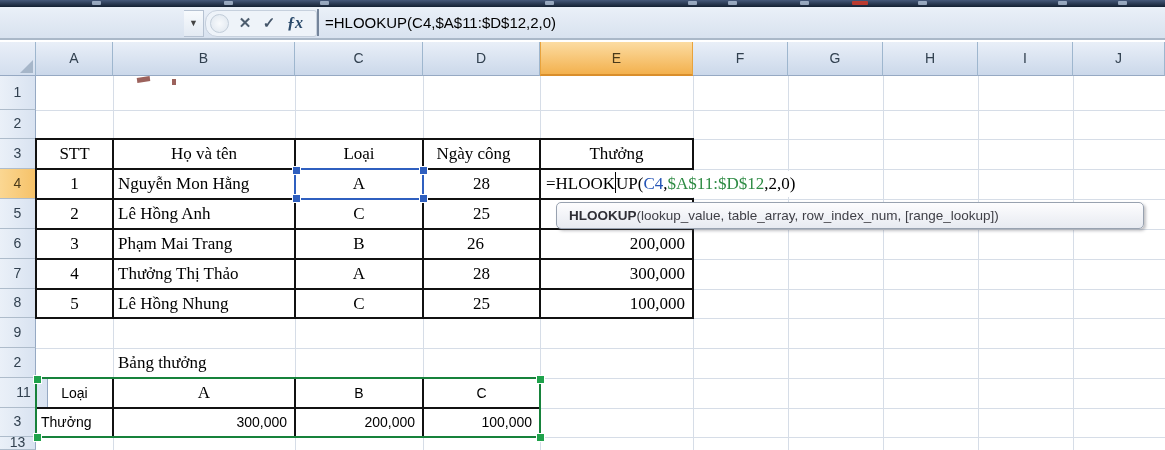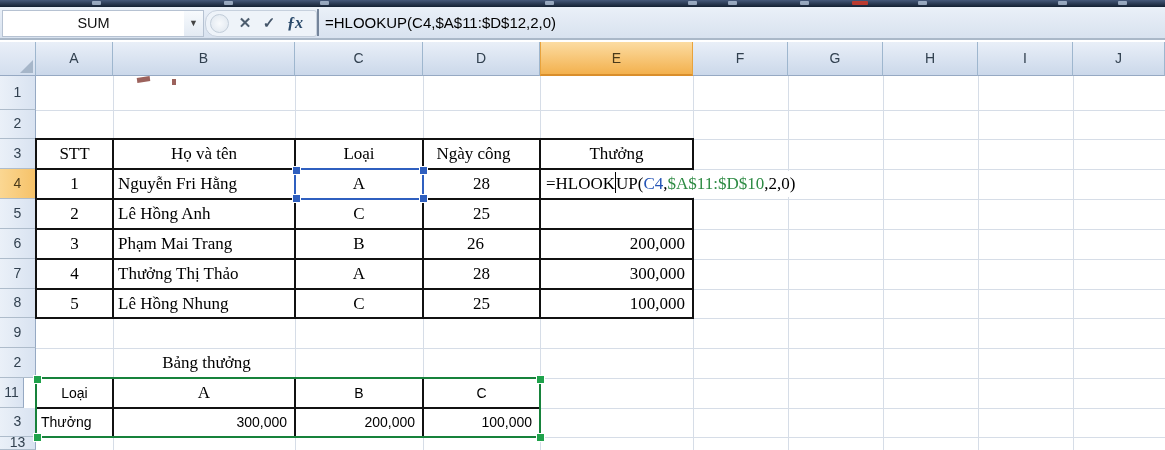--- a/index.html
+++ b/index.html
@@ -76,21 +76,20 @@
       <div class="rib-speck" style="left: 688px;"></div>
       <div class="rib-speck" style="left: 728px;"></div>
       <div class="rib-speck" style="left: 800px;"></div>
       <div class="rib-speck" style="left: 918px;"></div>
       <div class="rib-speck" style="left: 1058px;"></div>
       <div class="rib-speck" style="left: 1118px;"></div>
       <div class="rib-speck red" style="left: 852px;"></div>
     </div>
 
   <div id="formula-bar">
-    <div id="name-box">SUM</div>
     <div id="name-dropdown">▼</div>
     <div id="fx-group">
       <span id="ghost-circle"></span>
       <span id="cancel-btn" class="fx-btn">✕</span>
       <span id="enter-btn" class="fx-btn">✓</span>
       <span id="insertfn-btn" class="fx-btn">ƒx</span>
     </div>
     <div id="fbar-sep"></div>
     <div id="formula-input">=HLOOKUP(C4,$A$11:$D$12,2,0)</div>
   </div>
@@ -112,21 +111,21 @@
       <div class="row-hdr" style="left: 0px; top: 76px; width: 36px; height: 34px; line-height: 32px;">1</div>
       <div class="row-hdr" style="left: 0px; top: 110px; width: 36px; height: 29px; line-height: 27px;">2</div>
       <div class="row-hdr" style="left: 0px; top: 139px; width: 36px; height: 30px; line-height: 28px;">3</div>
       <div class="row-hdr sel" style="left: 0px; top: 169px; width: 36px; height: 30px; line-height: 28px;">4</div>
       <div class="row-hdr" style="left: 0px; top: 199px; width: 36px; height: 30px; line-height: 28px;">5</div>
       <div class="row-hdr" style="left: 0px; top: 229px; width: 36px; height: 30px; line-height: 28px;">6</div>
       <div class="row-hdr" style="left: 0px; top: 259px; width: 36px; height: 30px; line-height: 28px;">7</div>
       <div class="row-hdr" style="left: 0px; top: 289px; width: 36px; height: 29px; line-height: 27px;">8</div>
       <div class="row-hdr" style="left: 0px; top: 318px; width: 36px; height: 30px; line-height: 28px;">9</div>
       <div class="row-hdr" style="left: 0px; top: 348px; width: 36px; height: 30px; line-height: 28px;">2</div>
-      <div class="row-hdr" style="left: 0px; top: 378px; width: 24px; height: 30px; line-height: 28px;">11</div>
+      <div class="row-hdr" style="left: 0px; top: 378px; width: 48px; height: 30px; line-height: 28px;">11</div>
       <div class="row-hdr" style="left: 0px; top: 408px; width: 36px; height: 29px; line-height: 27px;">3</div>
       <div class="row-hdr" style="left: 0px; top: 437px; width: 36px; height: 13px; line-height: 11px;">13</div>
       <div class="gl" style="left: 113px; top: 76px; width: 1px; height: 374px;"></div>
       <div class="gl" style="left: 295px; top: 76px; width: 1px; height: 374px;"></div>
       <div class="gl" style="left: 423px; top: 76px; width: 1px; height: 374px;"></div>
       <div class="gl" style="left: 540px; top: 76px; width: 1px; height: 374px;"></div>
       <div class="gl" style="left: 693px; top: 76px; width: 1px; height: 374px;"></div>
       <div class="gl" style="left: 788px; top: 76px; width: 1px; height: 374px;"></div>
       <div class="gl" style="left: 883px; top: 76px; width: 1px; height: 374px;"></div>
       <div class="gl" style="left: 978px; top: 76px; width: 1px; height: 374px;"></div>
@@ -142,21 +141,21 @@
       <div class="gl" style="left: 36px; top: 348px; width: 1129px; height: 1px;"></div>
       <div class="gl" style="left: 36px; top: 378px; width: 1129px; height: 1px;"></div>
       <div class="gl" style="left: 36px; top: 408px; width: 1129px; height: 1px;"></div>
       <div class="gl" style="left: 36px; top: 437px; width: 1129px; height: 1px;"></div>
       <div class="cell serif" style="left: 36px; top: 139px; width: 77px; height: 30px; line-height: 30px; text-align: center; padding-left: 0px; padding-right: 0px; z-index: 3;">STT</div>
       <div class="cell serif" style="left: 113px; top: 139px; width: 182px; height: 30px; line-height: 30px; text-align: center; padding-left: 0px; padding-right: 0px; z-index: 3;">Họ và tên</div>
       <div class="cell serif" style="left: 295px; top: 139px; width: 128px; height: 30px; line-height: 30px; text-align: center; padding-left: 0px; padding-right: 0px; z-index: 3;">Loại</div>
       <div class="cell serif" style="left: 423px; top: 139px; width: 117px; height: 30px; line-height: 30px; text-align: center; padding-left: 0px; padding-right: 16px; z-index: 3;">Ngày công</div>
       <div class="cell serif" style="left: 540px; top: 139px; width: 153px; height: 30px; line-height: 30px; text-align: center; padding-left: 0px; padding-right: 0px; z-index: 3;">Thưởng</div>
       <div class="cell serif" style="left: 36px; top: 169px; width: 77px; height: 30px; line-height: 30px; text-align: center; padding-left: 0px; padding-right: 0px; z-index: 3;">1</div>
-      <div class="cell serif" style="left: 113px; top: 169px; width: 182px; height: 30px; line-height: 30px; text-align: left; padding-left: 5px; padding-right: 0px; z-index: 3;">Nguyễn Fri Hằng</div>
+      <div class="cell serif" style="left: 113px; top: 169px; width: 182px; height: 30px; line-height: 30px; text-align: left; padding-left: 5px; padding-right: 0px; z-index: 3;">Nguyễn Mon Hằng</div>
       <div class="cell serif" style="left: 295px; top: 169px; width: 128px; height: 30px; line-height: 30px; text-align: center; padding-left: 0px; padding-right: 0px; z-index: 3;">A</div>
       <div class="cell serif" style="left: 423px; top: 169px; width: 117px; height: 30px; line-height: 30px; text-align: center; padding-left: 0px; padding-right: 0px; z-index: 3;">28</div>
       <div class="cell serif" style="left: 36px; top: 199px; width: 77px; height: 30px; line-height: 30px; text-align: center; padding-left: 0px; padding-right: 0px; z-index: 3;">2</div>
       <div class="cell serif" style="left: 113px; top: 199px; width: 182px; height: 30px; line-height: 30px; text-align: left; padding-left: 5px; padding-right: 0px; z-index: 3;">Lê Hồng Anh</div>
       <div class="cell serif" style="left: 295px; top: 199px; width: 128px; height: 30px; line-height: 30px; text-align: center; padding-left: 0px; padding-right: 0px; z-index: 3;">C</div>
       <div class="cell serif" style="left: 423px; top: 199px; width: 117px; height: 30px; line-height: 30px; text-align: center; padding-left: 0px; padding-right: 0px; z-index: 3;">25</div>
       <div class="cell serif" style="left: 36px; top: 229px; width: 77px; height: 30px; line-height: 30px; text-align: center; padding-left: 0px; padding-right: 0px; z-index: 3;">3</div>
       <div class="cell serif" style="left: 113px; top: 229px; width: 182px; height: 30px; line-height: 30px; text-align: left; padding-left: 5px; padding-right: 0px; z-index: 3;">Phạm Mai Trang</div>
       <div class="cell serif" style="left: 295px; top: 229px; width: 128px; height: 30px; line-height: 30px; text-align: center; padding-left: 0px; padding-right: 0px; z-index: 3;">B</div>
       <div class="cell serif" style="left: 423px; top: 229px; width: 117px; height: 30px; line-height: 30px; text-align: center; padding-left: 0px; padding-right: 12px; z-index: 3;">26</div>
@@ -164,21 +163,21 @@
       <div class="cell serif" style="left: 36px; top: 259px; width: 77px; height: 30px; line-height: 30px; text-align: center; padding-left: 0px; padding-right: 0px; z-index: 3;">4</div>
       <div class="cell serif" style="left: 113px; top: 259px; width: 182px; height: 30px; line-height: 30px; text-align: left; padding-left: 5px; padding-right: 0px; z-index: 3;">Thưởng Thị Thảo</div>
       <div class="cell serif" style="left: 295px; top: 259px; width: 128px; height: 30px; line-height: 30px; text-align: center; padding-left: 0px; padding-right: 0px; z-index: 3;">A</div>
       <div class="cell serif" style="left: 423px; top: 259px; width: 117px; height: 30px; line-height: 30px; text-align: center; padding-left: 0px; padding-right: 0px; z-index: 3;">28</div>
       <div class="cell serif" style="left: 540px; top: 259px; width: 153px; height: 30px; line-height: 30px; text-align: right; padding-left: 0px; padding-right: 8px; z-index: 3;">300,000</div>
       <div class="cell serif" style="left: 36px; top: 289px; width: 77px; height: 29px; line-height: 29px; text-align: center; padding-left: 0px; padding-right: 0px; z-index: 3;">5</div>
       <div class="cell serif" style="left: 113px; top: 289px; width: 182px; height: 29px; line-height: 29px; text-align: left; padding-left: 5px; padding-right: 0px; z-index: 3;">Lê Hồng Nhung</div>
       <div class="cell serif" style="left: 295px; top: 289px; width: 128px; height: 29px; line-height: 29px; text-align: center; padding-left: 0px; padding-right: 0px; z-index: 3;">C</div>
       <div class="cell serif" style="left: 423px; top: 289px; width: 117px; height: 29px; line-height: 29px; text-align: center; padding-left: 0px; padding-right: 0px; z-index: 3;">25</div>
       <div class="cell serif" style="left: 540px; top: 289px; width: 153px; height: 29px; line-height: 29px; text-align: right; padding-left: 0px; padding-right: 8px; z-index: 3;">100,000</div>
-      <div class="cell serif" style="left: 113px; top: 348px; width: 182px; height: 30px; line-height: 30px; text-align: center; padding-left: 5px; padding-right: 0px; z-index: 3;">Bảng thưởng</div>
+      <div class="cell serif" style="left: 113px; top: 348px; width: 182px; height: 30px; line-height: 30px; text-align: left; padding-left: 5px; padding-right: 0px; z-index: 3;">Bảng thưởng</div>
       <div class="cell sans" style="left: 36px; top: 378px; width: 77px; height: 30px; line-height: 30px; text-align: center; padding-left: 0px; padding-right: 0px; z-index: 3;">Loại</div>
       <div class="cell serif" style="left: 113px; top: 378px; width: 182px; height: 30px; line-height: 30px; text-align: center; padding-left: 0px; padding-right: 0px; z-index: 3;">A</div>
       <div class="cell sans" style="left: 295px; top: 378px; width: 128px; height: 30px; line-height: 30px; text-align: center; padding-left: 0px; padding-right: 0px; z-index: 3;">B</div>
       <div class="cell sans" style="left: 423px; top: 378px; width: 117px; height: 30px; line-height: 30px; text-align: center; padding-left: 0px; padding-right: 0px; z-index: 3;">C</div>
       <div class="cell sans" style="left: 36px; top: 408px; width: 77px; height: 29px; line-height: 29px; text-align: left; padding-left: 5px; padding-right: 0px; z-index: 3;">Thưởng</div>
       <div class="cell sans" style="left: 113px; top: 408px; width: 182px; height: 29px; line-height: 29px; text-align: right; padding-left: 0px; padding-right: 8px; z-index: 3;">300,000</div>
       <div class="cell sans" style="left: 295px; top: 408px; width: 128px; height: 29px; line-height: 29px; text-align: right; padding-left: 0px; padding-right: 8px; z-index: 3;">200,000</div>
       <div class="cell sans" style="left: 423px; top: 408px; width: 117px; height: 29px; line-height: 29px; text-align: right; padding-left: 0px; padding-right: 8px; z-index: 3;">100,000</div>
       <div class="bline" style="left: 35px; top: 138px; width: 2px; height: 180px;"></div>
       <div class="bline" style="left: 112px; top: 138px; width: 2px; height: 180px;"></div>
@@ -207,18 +206,19 @@
       <div class="handle" style="left: 419px; top: 166px; background: rgb(47, 95, 191);"></div>
       <div class="handle" style="left: 292px; top: 194px; background: rgb(47, 95, 191);"></div>
       <div class="handle" style="left: 419px; top: 194px; background: rgb(47, 95, 191);"></div>
       <div class="refbox" style="left: 35px; top: 377px; width: 506px; height: 61px; border: 2px solid rgb(23, 130, 59);"></div>
       <div class="handle" style="left: 33px; top: 375px; background: rgb(31, 162, 75);"></div>
       <div class="handle" style="left: 536px; top: 375px; background: rgb(31, 162, 75);"></div>
       <div class="handle" style="left: 33px; top: 433px; background: rgb(31, 162, 75);"></div>
       <div class="handle" style="left: 536px; top: 433px; background: rgb(31, 162, 75);"></div>
     </div>
 
-  <div id="cell-formula"><span style="color: rgb(0, 0, 0);">=HLOOK</span><span class="caret"></span><span style="color: rgb(0, 0, 0);">UP(</span><span style="color: rgb(35, 83, 181);">C4</span><span style="color: rgb(0, 0, 0);">,</span><span style="color: rgb(46, 139, 68);">$A$11:$D$10</span><span style="color: rgb(0, 0, 0);">,2,0)</span></div>
-
+  <div id="cell-formula"><span style="color: rgb(0, 0, 0);">=HLOOK</span><span class="caret"></span><span style="color: rgb(0, 0, 0);">UP(</span><span style="color: rgb(35, 83, 181);">C4</span><span style="color: rgb(0, 0, 0);">,</span><span style="color: rgb(46, 139, 68);">$A$11:$D$12</span><span style="color: rgb(0, 0, 0);">,2,0)</span></div>
+
+  <div id="fn-tooltip"><b>HLOOKUP</b><span>(lookup_value, table_array, row_index_num, [range_lookup])</span></div>
 
   <div class="artifact" style="left:137px;top:77px;width:13px;height:5px;transform:rotate(-8deg);"></div>
   <div class="artifact" style="left:172px;top:79px;width:4px;height:6px;"></div>
 </div>
 
 </body></html>

